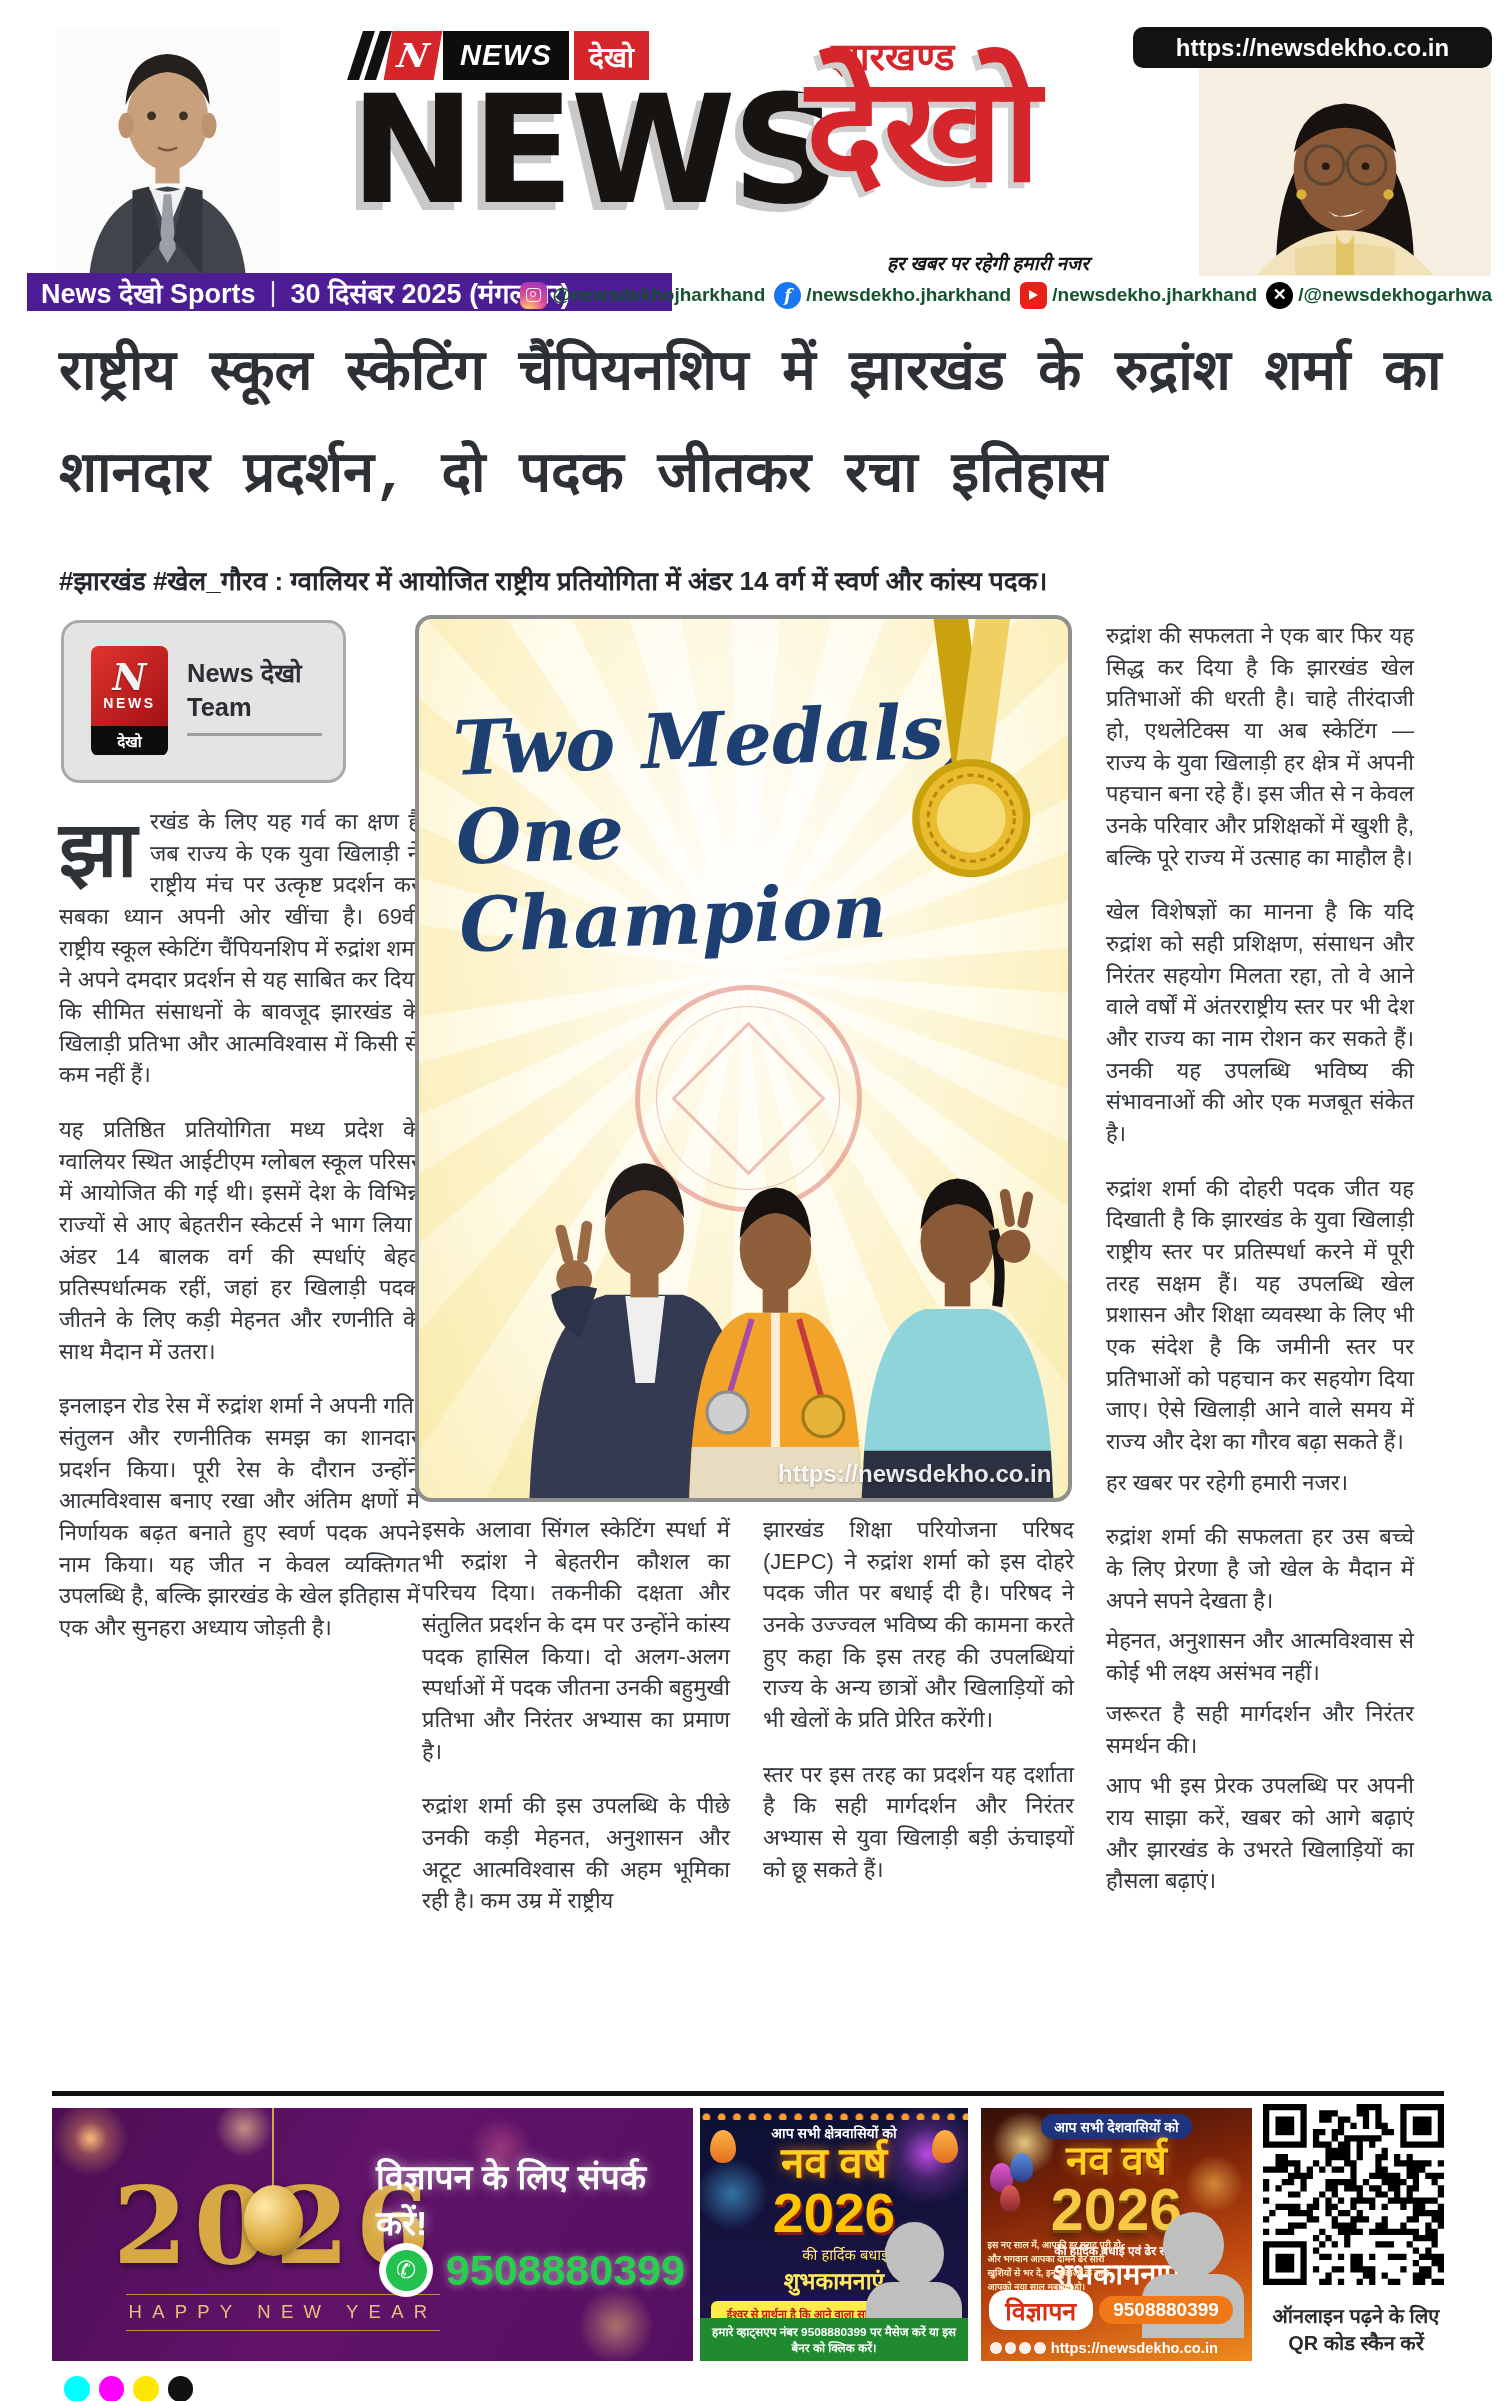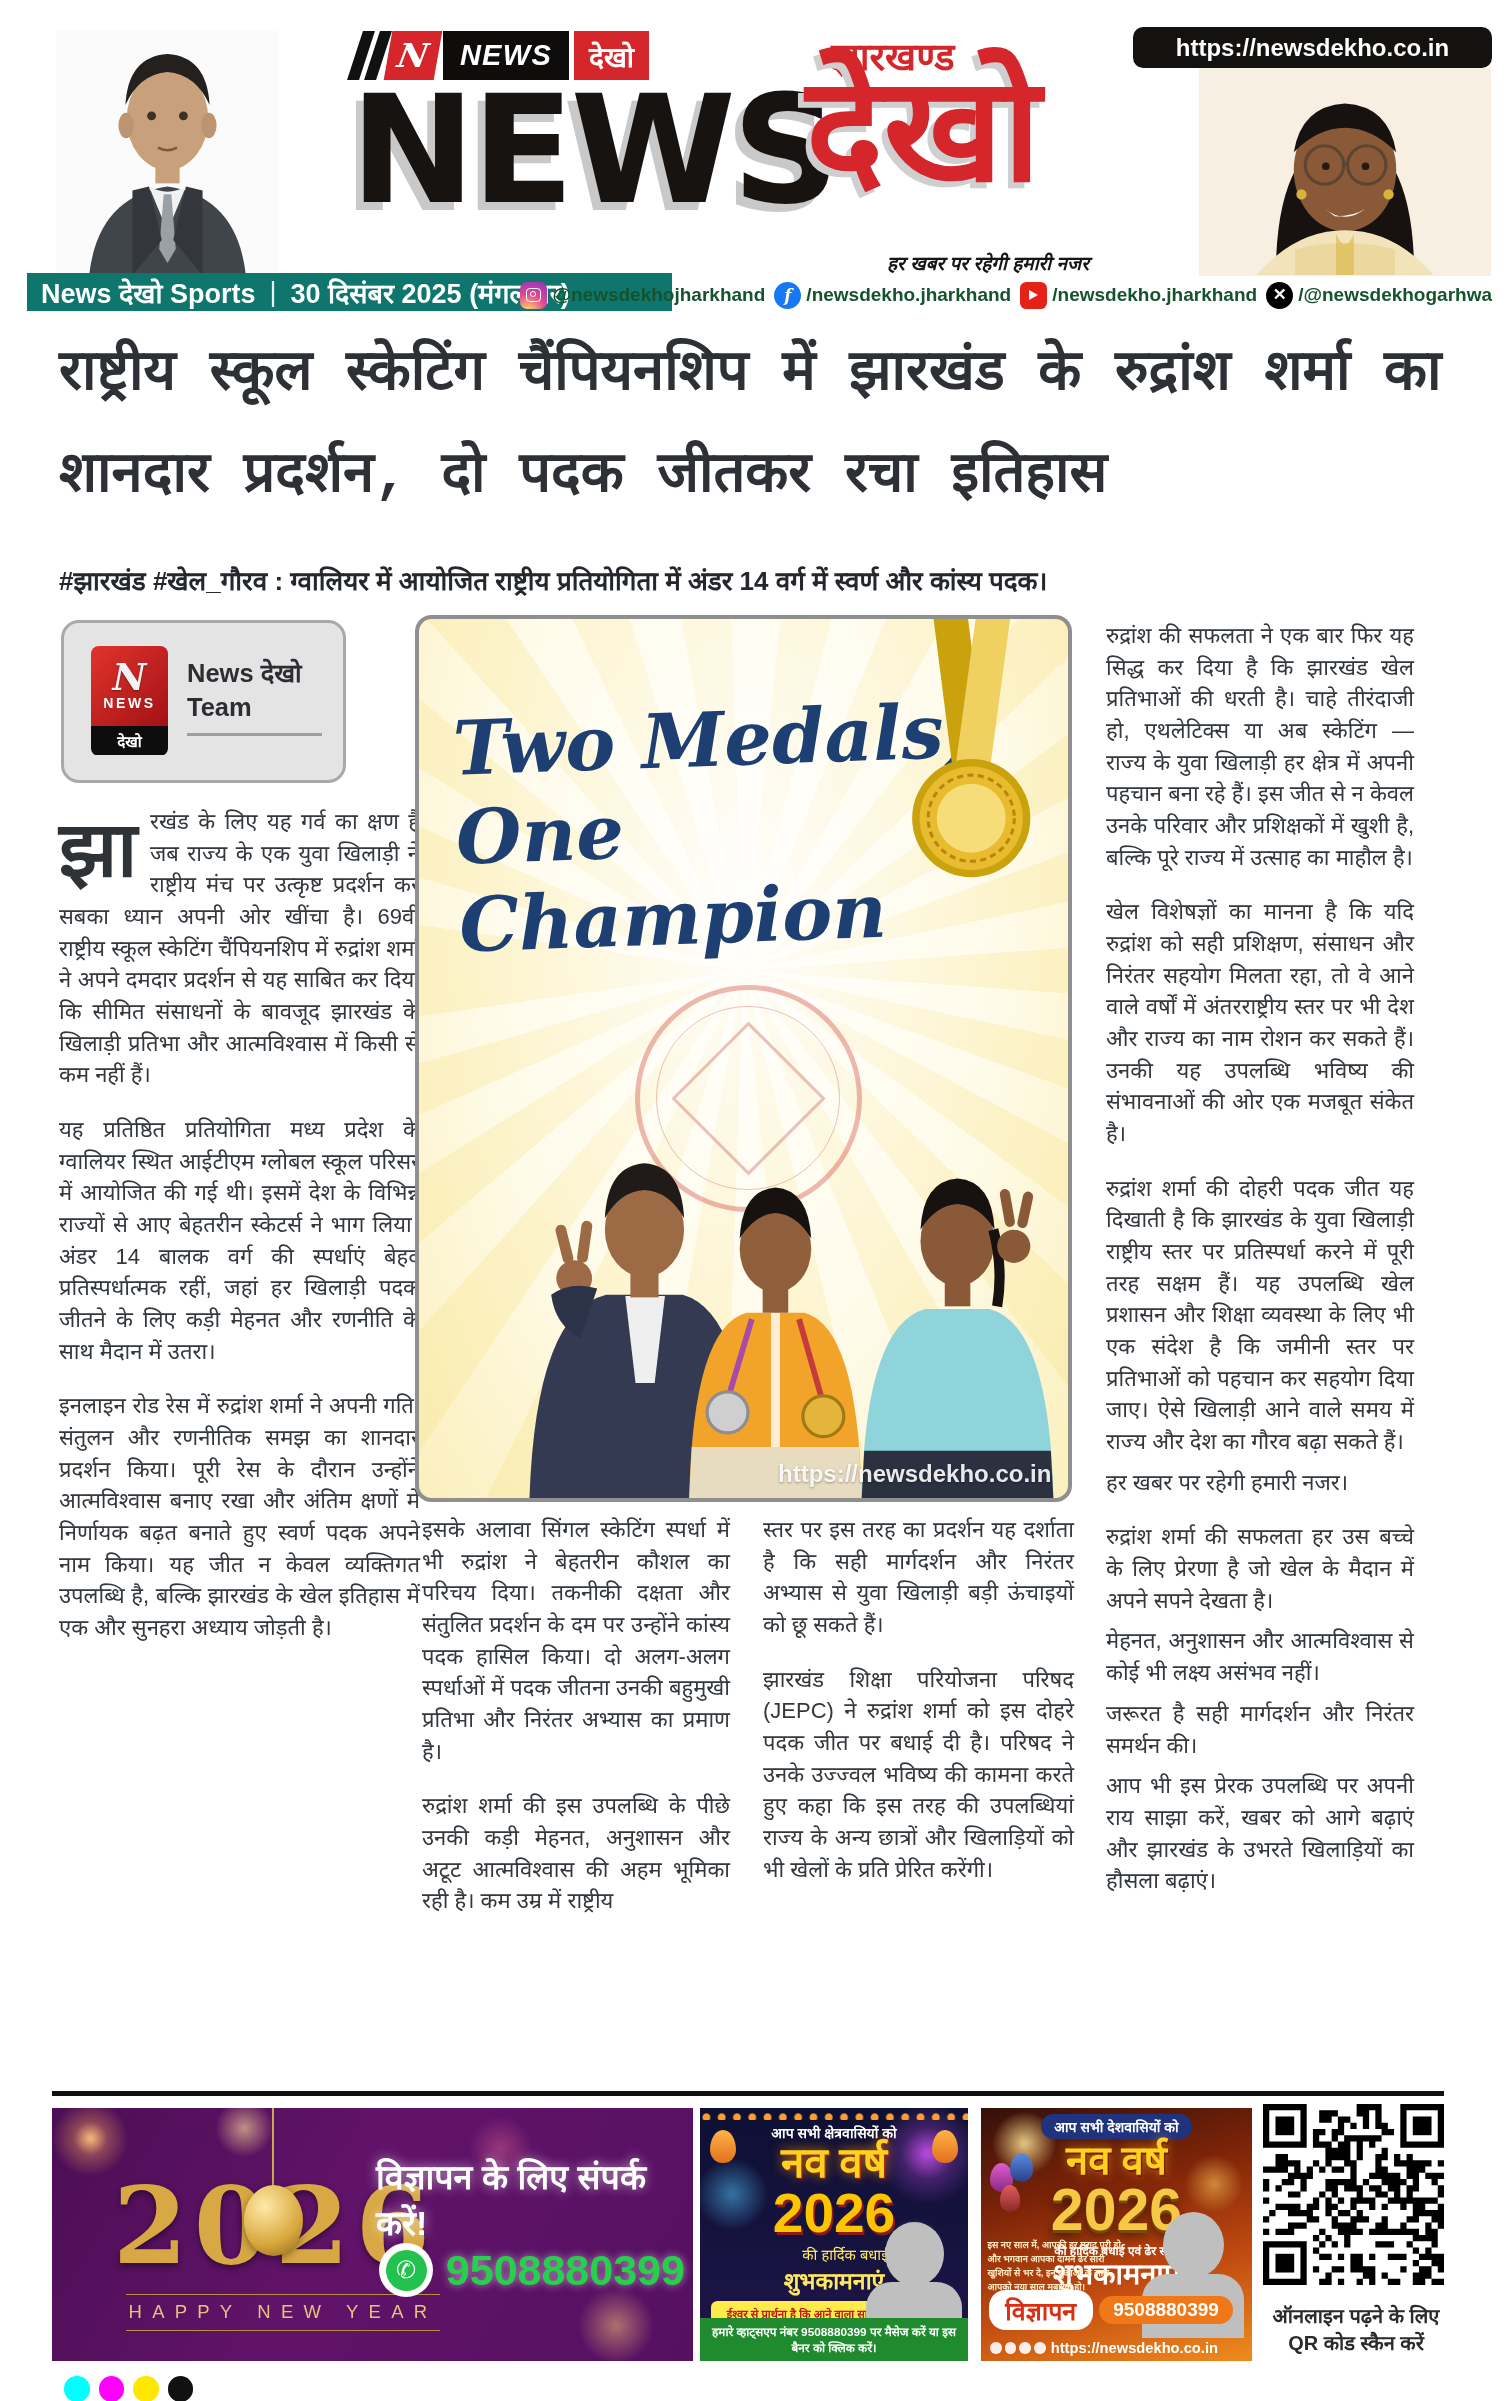--- a/index.html
+++ b/index.html
@@ -19,21 +19,21 @@
         padding:0 15.3px;font-weight:700;font-size:28px;}
   .big-news{left:350px;top:75px;font-family:"DejaVu Sans",sans-serif;font-weight:900;font-size:150px;line-height:1;
         letter-spacing:-3.8px;color:#171310;text-shadow:-7.7px 7.7px 0 #c9c9c9;}
   .jharkhand{left:831px;top:29px;font-size:38px;font-weight:700;color:#d4262b;}
   .big-dekho{left:806px;top:50px;font-size:146px;line-height:1.1;font-weight:700;color:#d4262b;
         text-shadow:-5.7px 6.4px 0 #cfcfcf;}
   .tagline{left:887px;top:250px;font-size:19px;font-weight:700;font-style:italic;color:#161616;}
   .url-pill{left:1133px;top:27px;width:359px;height:41px;background:#131210;border-radius:10.2px;
         display:flex;align-items:center;justify-content:center;color:#fff;font-weight:800;font-size:24px;}
   .woman-photo{left:1199px;top:68px;width:292px;height:208px;background:#f7efe2;overflow:hidden;}
-  .banner{left:27px;top:273px;width:645px;height:38px;background:#0f766e;display:flex;align-items:center;
+  .banner{left:27px;top:273px;width:645px;height:38px;background:#4c1d95;display:flex;align-items:center;
         gap:14px;padding-left:14px;box-sizing:border-box;color:#fff;font-size:27px;font-weight:700;}
   .banner .sep{font-weight:400;opacity:.9;}
   .social-row{top:278px;right:14px;height:34px;display:flex;align-items:center;gap:9px;}
   .social-item{display:flex;align-items:center;gap:5.1px;}
   .social-item span.h{font-size:19px;font-weight:800;color:#14532d;}
   .sicon{width:27px;height:27px;border-radius:50%;display:flex;align-items:center;justify-content:center;
         color:#fff;font-weight:900;font-size:16.6px;flex:none;}
   .ig{border-radius:7px;background:radial-gradient(circle at 30% 110%,#fdc468 10%,#df4996 50%,#9b36b7 90%);}
   .ig i{width:12.8px;height:12.8px;border:1.9px solid #fff;border-radius:3.8px;display:block;position:relative;}
   .ig i::after{content:"";position:absolute;left:2.6px;top:2.6px;width:3.8px;height:3.8px;border:1.3px solid #fff;border-radius:50%;}
@@ -337,22 +337,22 @@
     <p class="tight">मेहनत, अनुशासन और आत्मविश्वास से कोई भी लक्ष्य असंभव नहीं।</p>
     <p class="tight">जरूरत है सही मार्गदर्शन और निरंतर समर्थन की।</p>
     <p>आप भी इस प्रेरक उपलब्धि पर अपनी राय साझा करें, खबर को आगे बढ़ाएं और झारखंड के उभरते खिलाड़ियों का हौसला बढ़ाएं।</p>
   </div>
 
   <div class="abs col mid-left-col">
     <p>इसके अलावा सिंगल स्केटिंग स्पर्धा में भी रुद्रांश ने बेहतरीन कौशल का परिचय दिया। तकनीकी दक्षता और संतुलित प्रदर्शन के दम पर उन्होंने कांस्य पदक हासिल किया। दो अलग-अलग स्पर्धाओं में पदक जीतना उनकी बहुमुखी प्रतिभा और निरंतर अभ्यास का प्रमाण है।</p>
     <p>रुद्रांश शर्मा की इस उपलब्धि के पीछे उनकी कड़ी मेहनत, अनुशासन और अटूट आत्मविश्वास की अहम भूमिका रही है। कम उम्र में राष्ट्रीय</p>
   </div>
   <div class="abs col mid-right-col">
+    <p>झारखंड शिक्षा परियोजना परिषद (JEPC) ने रुद्रांश शर्मा को इस दोहरे पदक जीत पर बधाई दी है। परिषद ने उनके उज्ज्वल भविष्य की कामना करते हुए कहा कि इस तरह की उपलब्धियां राज्य के अन्य छात्रों और खिलाड़ियों को भी खेलों के प्रति प्रेरित करेंगी।</p>
     <p>स्तर पर इस तरह का प्रदर्शन यह दर्शाता है कि सही मार्गदर्शन और निरंतर अभ्यास से युवा खिलाड़ी बड़ी ऊंचाइयों को छू सकते हैं।</p>
-    <p>झारखंड शिक्षा परियोजना परिषद (JEPC) ने रुद्रांश शर्मा को इस दोहरे पदक जीत पर बधाई दी है। परिषद ने उनके उज्ज्वल भविष्य की कामना करते हुए कहा कि इस तरह की उपलब्धियां राज्य के अन्य छात्रों और खिलाड़ियों को भी खेलों के प्रति प्रेरित करेंगी।</p>
   </div>
 
   <div class="abs divider"></div>
 
   <div class="abs ad ad1">
     <div class="ad1-string"></div>
     <div class="ad1-year">2026</div>
     <div class="ad1-ball"></div>
     <div class="ad1-hny">HAPPY NEW YEAR</div>
     <div class="ad1-contact">विज्ञापन के लिए संपर्क करें!</div>

